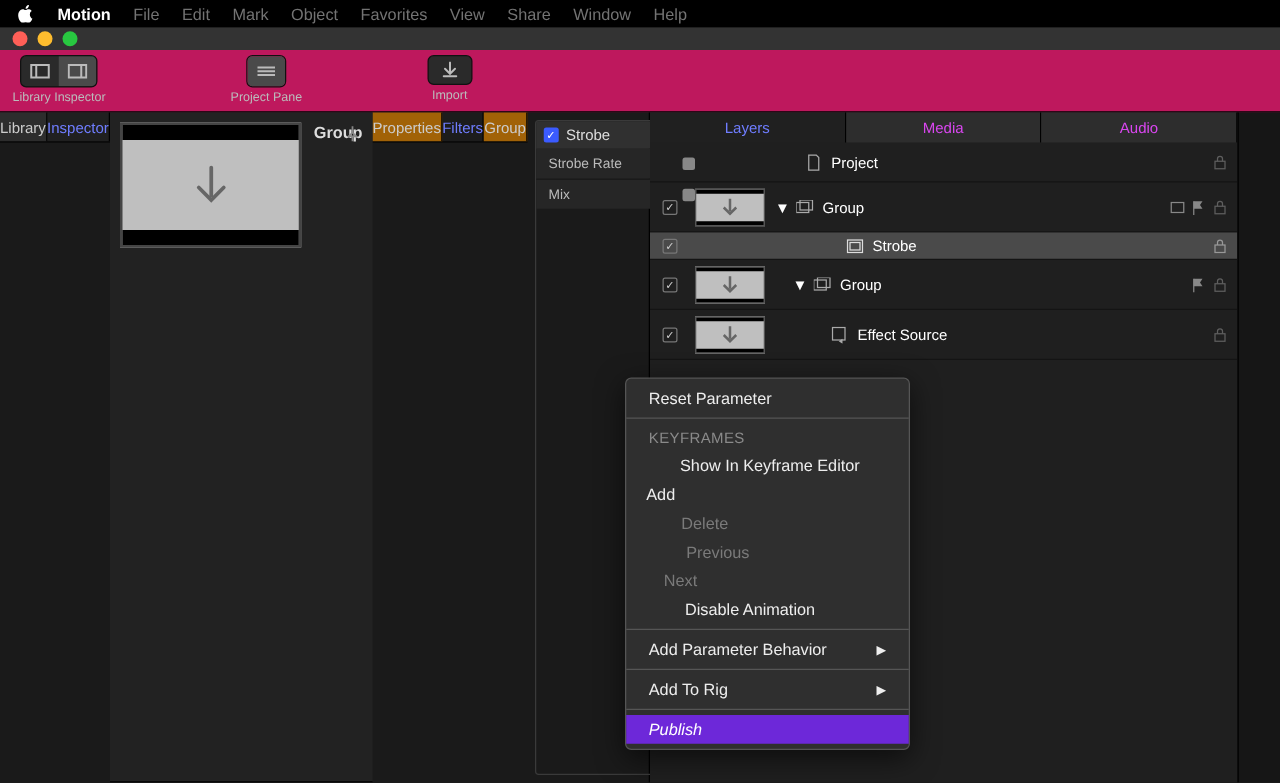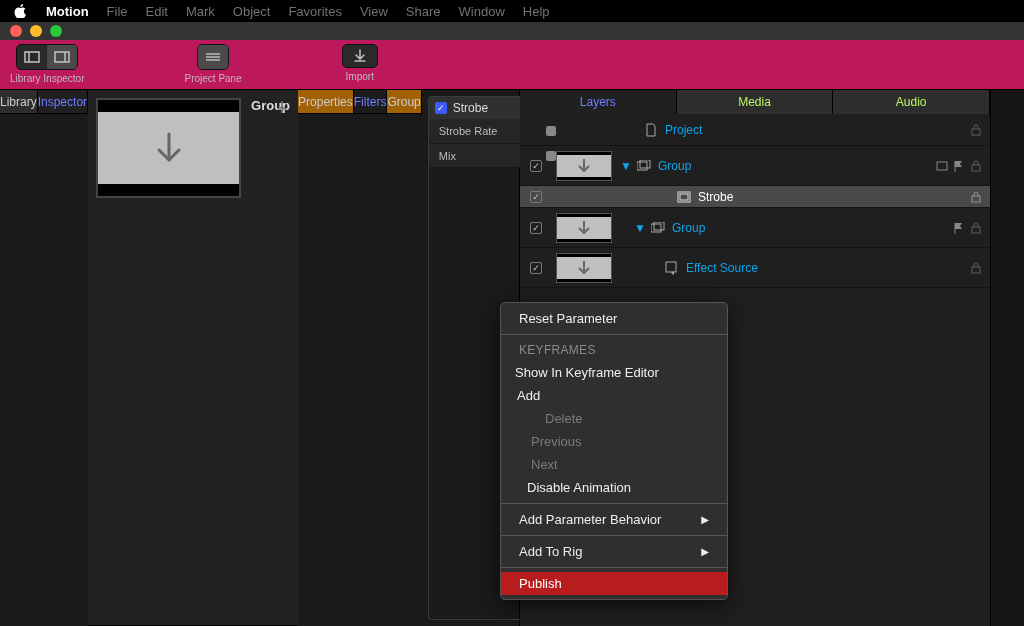--- a/index.html
+++ b/index.html
@@ -56,45 +56,45 @@
   .param-row{ display:flex; align-items:center; height:24px; padding:0 10px; font-size:11px; color:#bbb; background:#262626;}
   .param-row + .param-row{ border-top:1px solid #1a1a1a;}
   .param-label{ width:100px;}
   .slider{ flex:1; height:4px; background:#3a3a3a; border-radius:2px; position:relative; margin:0 12px;}
   .slider .knob{ position:absolute; top:50%; width:10px; height:10px; background:#888; border-radius:2px; transform:translate(-50%,-50%); }
   .param-val{ width:58px; text-align:right; color:#eee;}
   .kf-ctrl{ width:26px; display:flex; align-items:center; justify-content:flex-end; gap:2px; }
 
   
   .r-tabbar{ display:flex; height:24px; }
-  .r-tabbar .tab{ flex:1; display:flex; align-items:center; justify-content:center; font-size:12px; color:#bef264; background:#2d2d2d; border-right:1px solid #000;}
+  .r-tabbar .tab{ flex:1; display:flex; align-items:center; justify-content:center; font-size:12px; color:#d946ef; background:#2d2d2d; border-right:1px solid #000;}
   .r-tabbar .tab.active{ color:#6f7dff; background:#202020;}
 
   .layers{ flex:1; overflow:hidden; }
-  .layer-row{ display:flex; align-items:center; height:32px; padding:0 8px 0 10px; border-bottom:1px solid #141414; font-size:12px; color:#0ea5e9; }
+  .layer-row{ display:flex; align-items:center; height:32px; padding:0 8px 0 10px; border-bottom:1px solid #141414; font-size:12px; color:#ffffff; }
   .layer-row.sub{ height:40px; }
   .layer-row.project{ height:32px; justify-content:flex-start; padding-left:123px; }
   .layer-row.selected{ background:#4a4a4a; color:#fff;}
   .vis-chk{ width:12px; height:12px; border:1px solid #777; border-radius:2px; margin-right:14px; display:flex; align-items:center; justify-content:center;}
   .vis-chk.on::after{content:"✓"; font-size:9px; color:#ccc;}
   .layer-thumb{ width:56px; height:30px; background:#bfbfbf; border:1px solid #555; margin-right:8px; display:flex; align-items:center; justify-content:center; position:relative;}
   .layer-thumb::before,.layer-thumb::after{content:"";position:absolute;left:0;right:0;height:3px;background:#000;}
   .layer-thumb::before{top:0;} .layer-thumb::after{bottom:0;}
   .disclose{ width:12px; display:flex; align-items:center; justify-content:center; margin-right:4px;}
   .type-icon{ width:16px; height:16px; margin-right:6px; display:flex; align-items:center; justify-content:center;}
   .row-end{ margin-left:auto; display:flex; gap:6px; align-items:center;}
   .lock{ opacity:.6;}
 
   
   .ctxmenu{ position:absolute; left:500px; top:302px; width:228px; background:#2f2f2f; border:1px solid #555; border-radius:5px; padding:4px 0; box-shadow:0 6px 22px rgba(0,0,0,.6); font-size:13px; z-index:100;}
   .ctxmenu .mi{ padding:4px 18px; color:#eee; display:flex; align-items:center;}
   .ctxmenu .mi.header{ color:#8a8a8a; font-size:12px; letter-spacing:.3px;}
   .ctxmenu .mi.disabled{ color:#7a7a7a;}
   .ctxmenu .mi.submenu::after{ content:"▶"; margin-left:auto; font-size:10px;}
-  .ctxmenu .mi.highlight{ background:#b91c1c; color:#fff;}
+  .ctxmenu .mi.highlight{ background:#6d28d9; color:#fff;font-style:italic;}
   .ctxmenu hr{ border:none; border-top:1px solid #555; margin:4px 0;}
   .icon-stroke{ stroke:#bbb; fill:none; stroke-width:1.6;}
 </style>
 </head>
 <body>
 
 <div class="menubar">
   <span class="apple">
     <svg width="14" height="14" viewBox="0 0 16 16">
         <path fill="#fff" d="M11.3 8.4c0-2 1.6-2.9 1.7-3-0.9-1.3-2.3-1.5-2.8-1.5-1.2-.1-2.3.7-2.9.7s-1.5-.7-2.5-.7C3.4 4 2 5 1.3 6.5c-1.4 2.5-.4 6.2 1 8.2.7 1 1.5 2.1 2.5 2 1 0 1.4-.6 2.6-.6s1.6.6 2.6.6c1.1 0 1.8-1 2.5-2 .8-1.1 1.1-2.2 1.1-2.3-.1 0-2.3-.9-2.3-4zM9.6 2.5C10.1 1.9 10.5 1 10.4.1c-.8 0-1.7.5-2.2 1.1C7.7 1.8 7.3 2.7 7.4 3.5c.8.1 1.7-.4 2.2-1z"></path>
@@ -361,25 +361,25 @@
     </div>
   </div>
 
   <div class="far-right"></div>
 </div>
 
 <div class="ctxmenu">
   <div class="mi">Reset Parameter</div>
   <hr>
   <div class="mi header">KEYFRAMES</div>
-  <div class="mi" style="padding-left:14px">Show In Keyframe Editor</div>
+  <div class="mi" style="padding-left:43px">Show In Keyframe Editor</div>
   <div class="mi" style="padding-left:16px">Add</div>
   <div class="mi disabled" style="padding-left:44px">Delete</div>
-  <div class="mi disabled" style="padding-left:30px">Previous</div>
+  <div class="mi disabled" style="padding-left:48px">Previous</div>
   <div class="mi disabled" style="padding-left:30px">Next</div>
-  <div class="mi" style="padding-left:26px">Disable Animation</div>
+  <div class="mi" style="padding-left:47px">Disable Animation</div>
   <hr>
   <div class="mi submenu">Add Parameter Behavior</div>
   <hr>
   <div class="mi submenu">Add To Rig</div>
   <hr>
   <div class="mi highlight">Publish</div>
 </div>
 
 </body></html>

